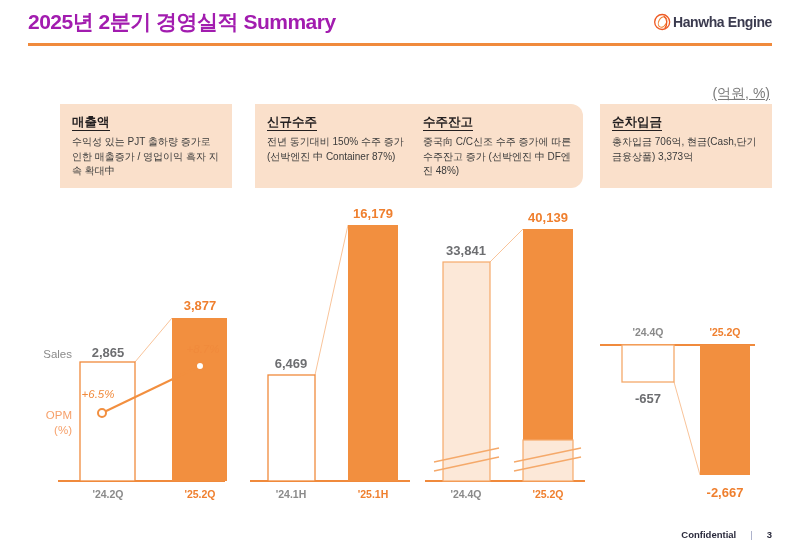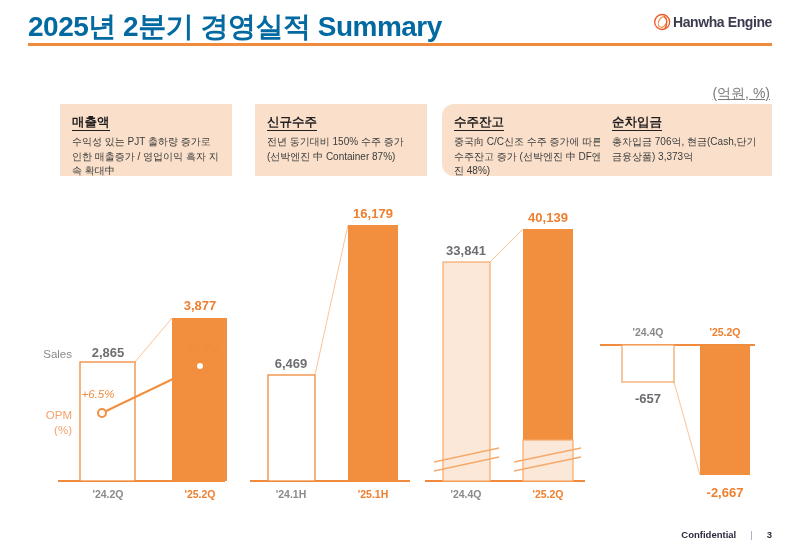--- a/index.html
+++ b/index.html
@@ -9,22 +9,22 @@
     font-family:"Liberation Sans","DejaVu Sans",sans-serif;
     color:#231f20;
     overflow:hidden;
     position:relative;
   }
   .slide{position:absolute;inset:0;}
 
   
   .hdr-title{
     position:absolute;left:28px;top:8px;
-    font-size:28px;font-weight:bold;letter-spacing:-0.5px;
-    color:#0369a1;white-space:nowrap;
+    font-size:21px;font-weight:bold;letter-spacing:-0.5px;
+    color:#a21caf;white-space:nowrap;
   }
   .hdr-rule{
     position:absolute;left:28px;top:43px;width:744px;height:3px;
     background:#f08a3c;
   }
   .logo-wrap{
     position:absolute;right:28px;top:12px;
     display:flex;align-items:center;
   }
   .logo-mark{width:20px;height:20px;display:block;}
@@ -35,36 +35,36 @@
 
   
   .unit-note{
     position:absolute;right:30px;top:85px;
     font-size:14px;color:#7a7a7a;text-decoration:underline;
   }
 
   
   .boxes{position:absolute;left:0;top:104px;width:800px;height:84px;}
   .sbox{
-    position:absolute;top:0;height:72px;
+    position:absolute;top:0;height:84px;
     background:#fae0cb;
     padding:8px 10px 6px 12px;
     box-sizing:border-box;
   }
   .sbox-title{
     font-size:12.5px;font-weight:bold;color:#231f20;
     border-bottom:1.4px solid #231f20;
     display:inline-block;line-height:15px;margin-bottom:4px;
   }
   .sbox-desc{
     font-size:10px;color:#3b3b3b;line-height:14.5px;
   }
   #box-0{left:60px;width:172px;}
   #box-1{left:255px;width:172px;}
-  #box-2{left:442px;width:172px;border-radius:12px;}
+  #box-2{left:411px;width:172px;border-radius:12px;}
   #box-3{left:600px;width:172px;}
 
   
   .chart{position:absolute;top:190px;height:320px;}
   #chart-0{left:20px;width:220px;}
   #chart-1{left:245px;width:190px;}
   #chart-2{left:420px;width:185px;}
   #chart-3{left:600px;width:190px;}
   .chart svg{display:block;}
 

